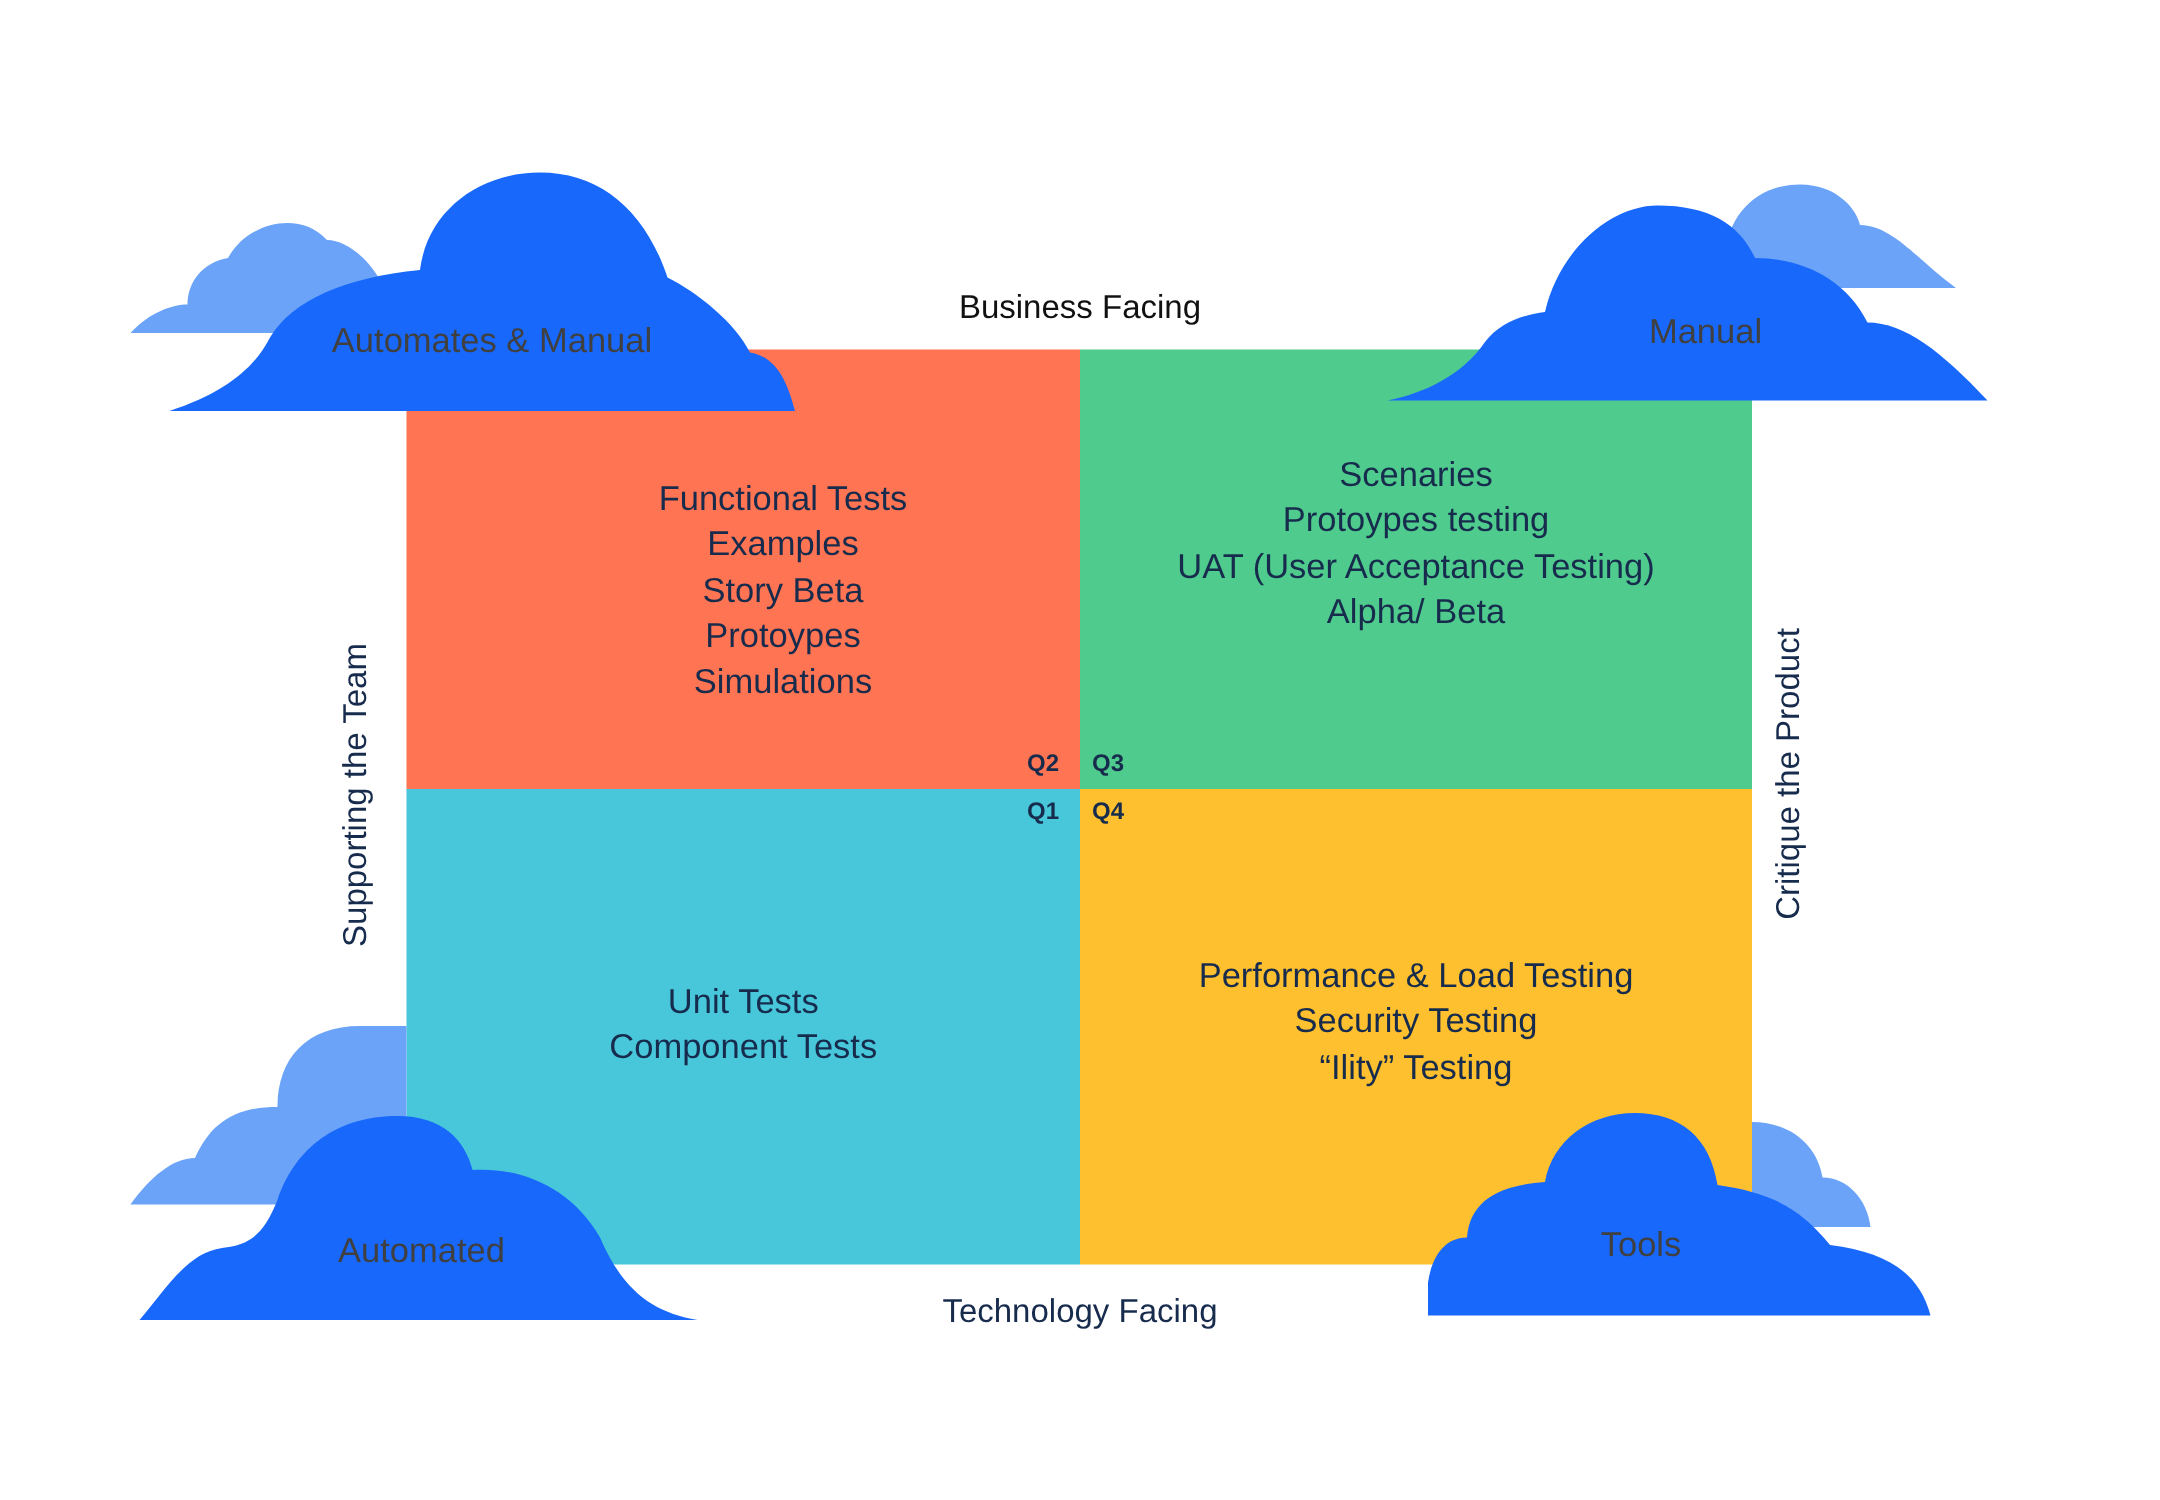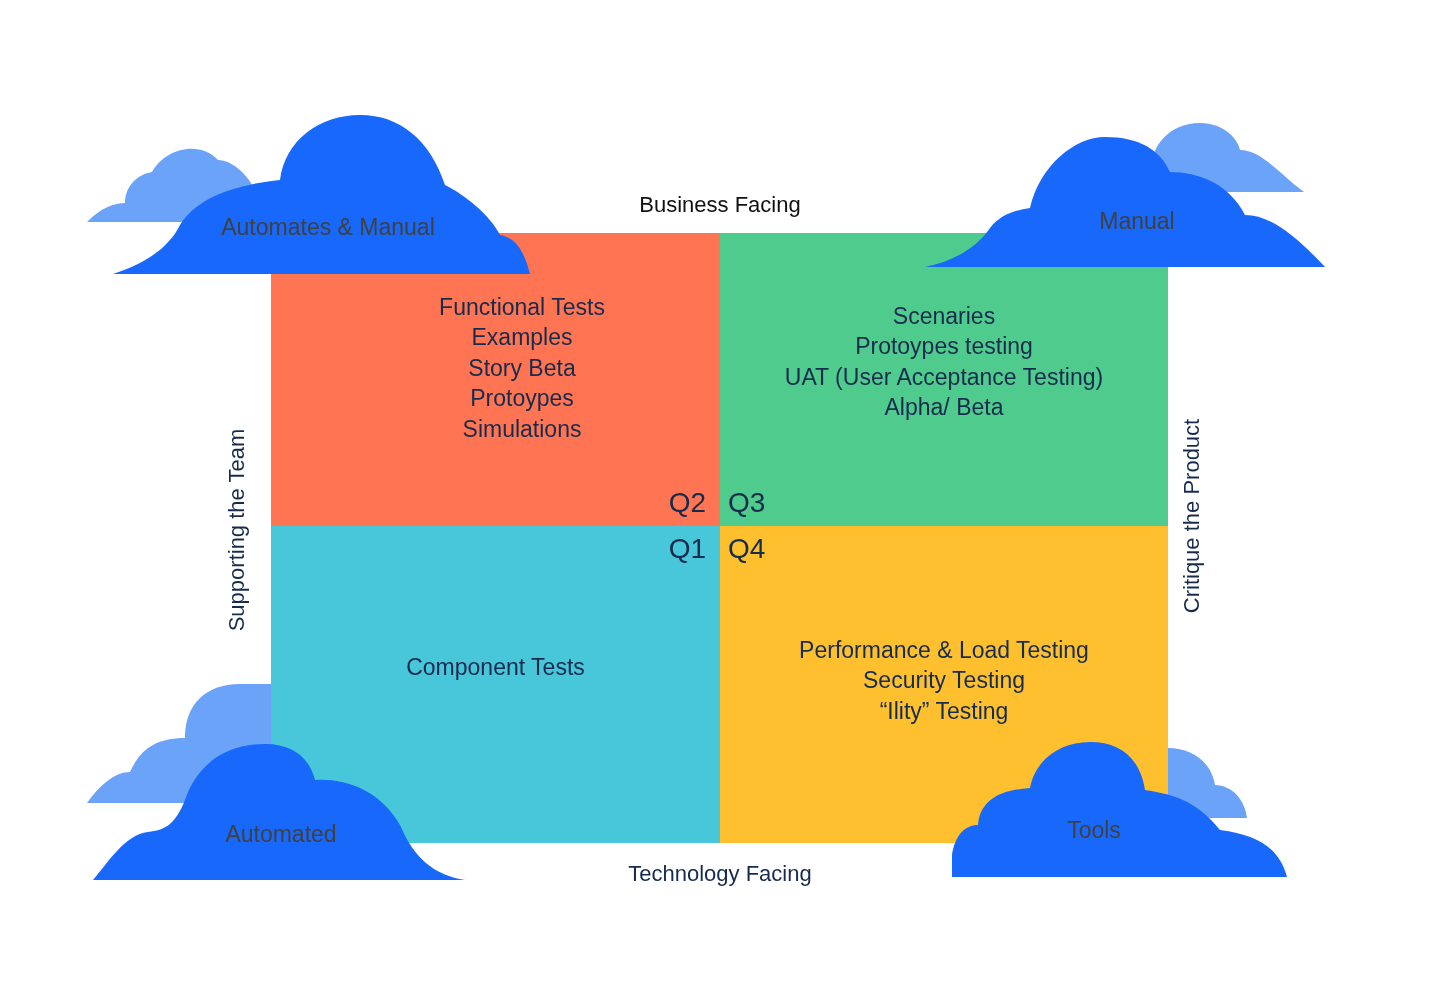--- a/index.html
+++ b/index.html
@@ -5,25 +5,25 @@
   html, body { margin: 0; padding: 0; background: #ffffff; }
   body { width: 1440px; height: 1000px; position: relative; overflow: hidden;
          font-family: "Liberation Sans", "DejaVu Sans", sans-serif; color: #172B4D; }
   .quad { position: absolute; }
   .q2 { left: 271px; top: 233px; width: 449px; height: 293px; background: #FF7452; }
   .q3 { left: 720px; top: 233px; width: 448px; height: 293px; background: #4FCB8D; }
   .q1 { left: 271px; top: 526px; width: 449px; height: 317px; background: #48C6DA; }
   .q4 { left: 720px; top: 526px; width: 448px; height: 317px; background: #FEC02E; }
   .items { position: absolute; left: 0; right: 0; text-align: center; font-size: 23px; line-height: 30.4px; }
   .items div { white-space: nowrap; }
-  .q2 .items { top: 59px; left: 0; width: 502px; }
+  .q2 .items { top: 84px; left: 0; width: 502px; }
   .q3 .items { top: 68px; }
   .q1 .items { top: 126px; left: 0; width: 449px; }
   .q4 .items { top: 109px; }
-  .qlabel { position: absolute; font-size: 28px; }
+  .qlabel { position: absolute; font-size: 16px; font-weight: bold; }
   .lbl-q2 { right: 14px; bottom: 7px; }
   .lbl-q3 { left: 8px; bottom: 7px; }
   .lbl-q1 { right: 14px; top: 7px; text-align: center; }
   .lbl-q4 { left: 8px; top: 7px; }
   .axis { position: absolute; font-size: 22px; white-space: nowrap; }
   .axis-top { left: 0; width: 1440px; top: 192px; text-align: center; color: #111; }
   .axis-bottom { left: 0; width: 1440px; top: 861px; text-align: center; }
   .axis-left { left: 237px; top: 530px; transform: translate(-50%, -50%) rotate(-90deg); }
   .axis-right { left: 1192px; top: 516px; transform: translate(-50%, -50%) rotate(-90deg); }
   .cloud { position: absolute; }
@@ -49,20 +49,21 @@
     <div>Scenaries</div>
     <div>Protoypes testing</div>
     <div>UAT (User Acceptance Testing)</div>
     <div>Alpha/ Beta</div>
   </div>
   <span class="qlabel lbl-q3">Q3</span>
 </div>
 
 <div class="quad q1">
   <div class="items">
+    <div>Unit Tests</div>
     <div>Component Tests</div>
   </div>
   <span class="qlabel lbl-q1">Q1</span>
 </div>
 
 <div class="quad q4">
   <div class="items">
     <div>Performance &amp; Load Testing</div>
     <div>Security Testing</div>
     <div>“Ility” Testing</div>

